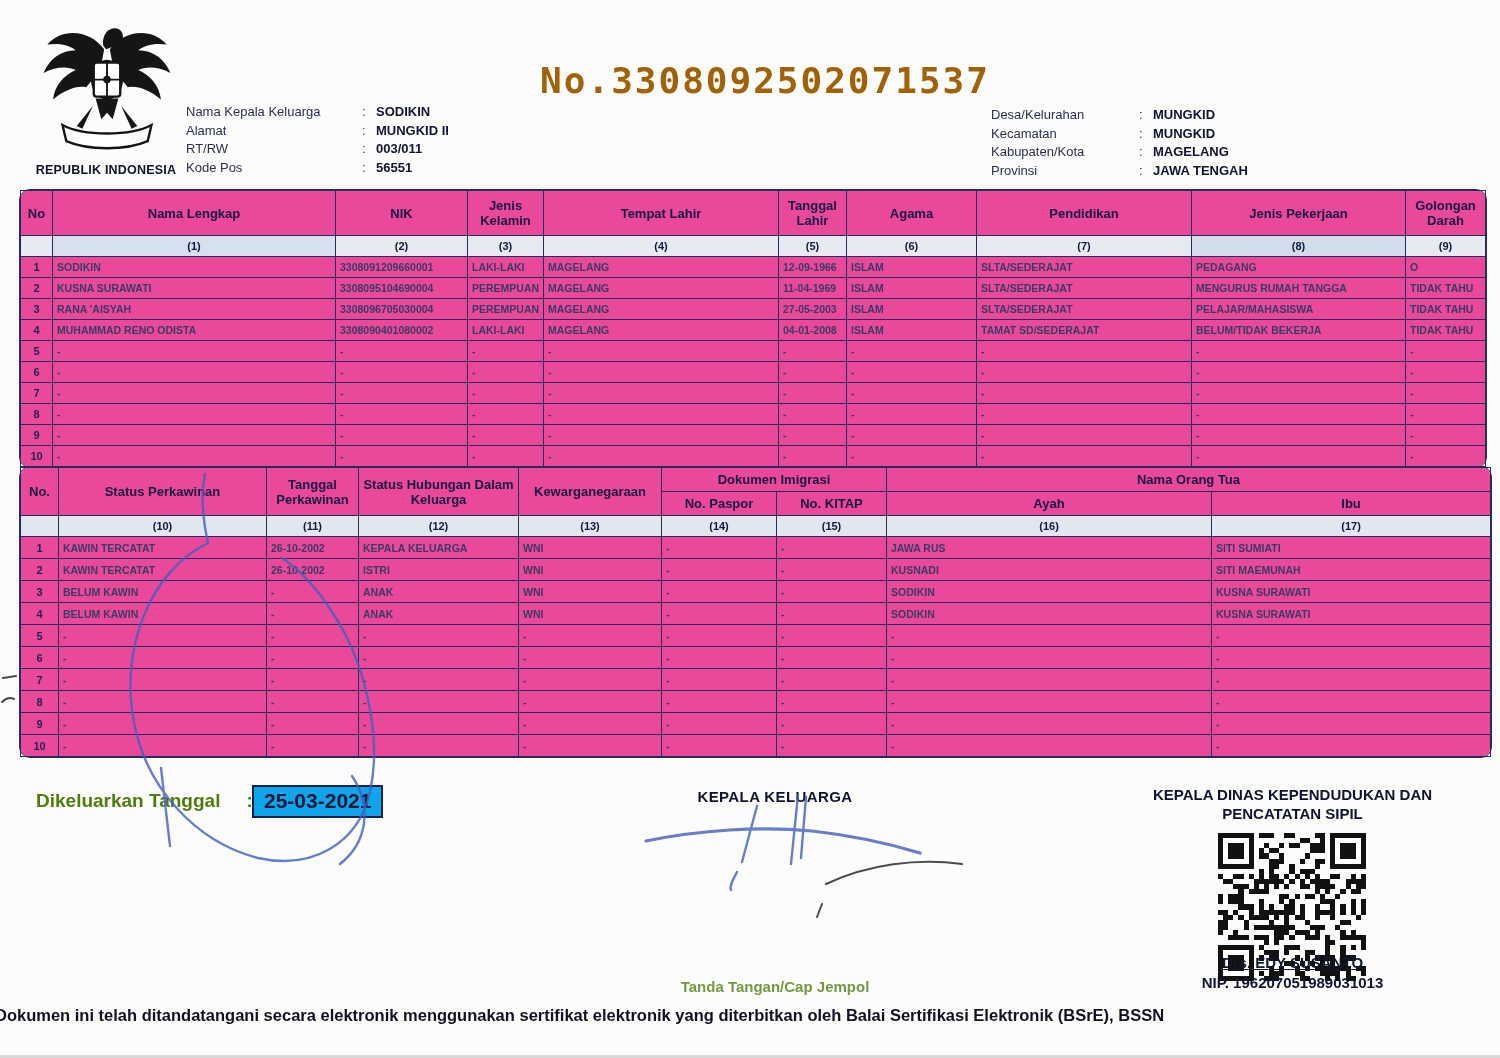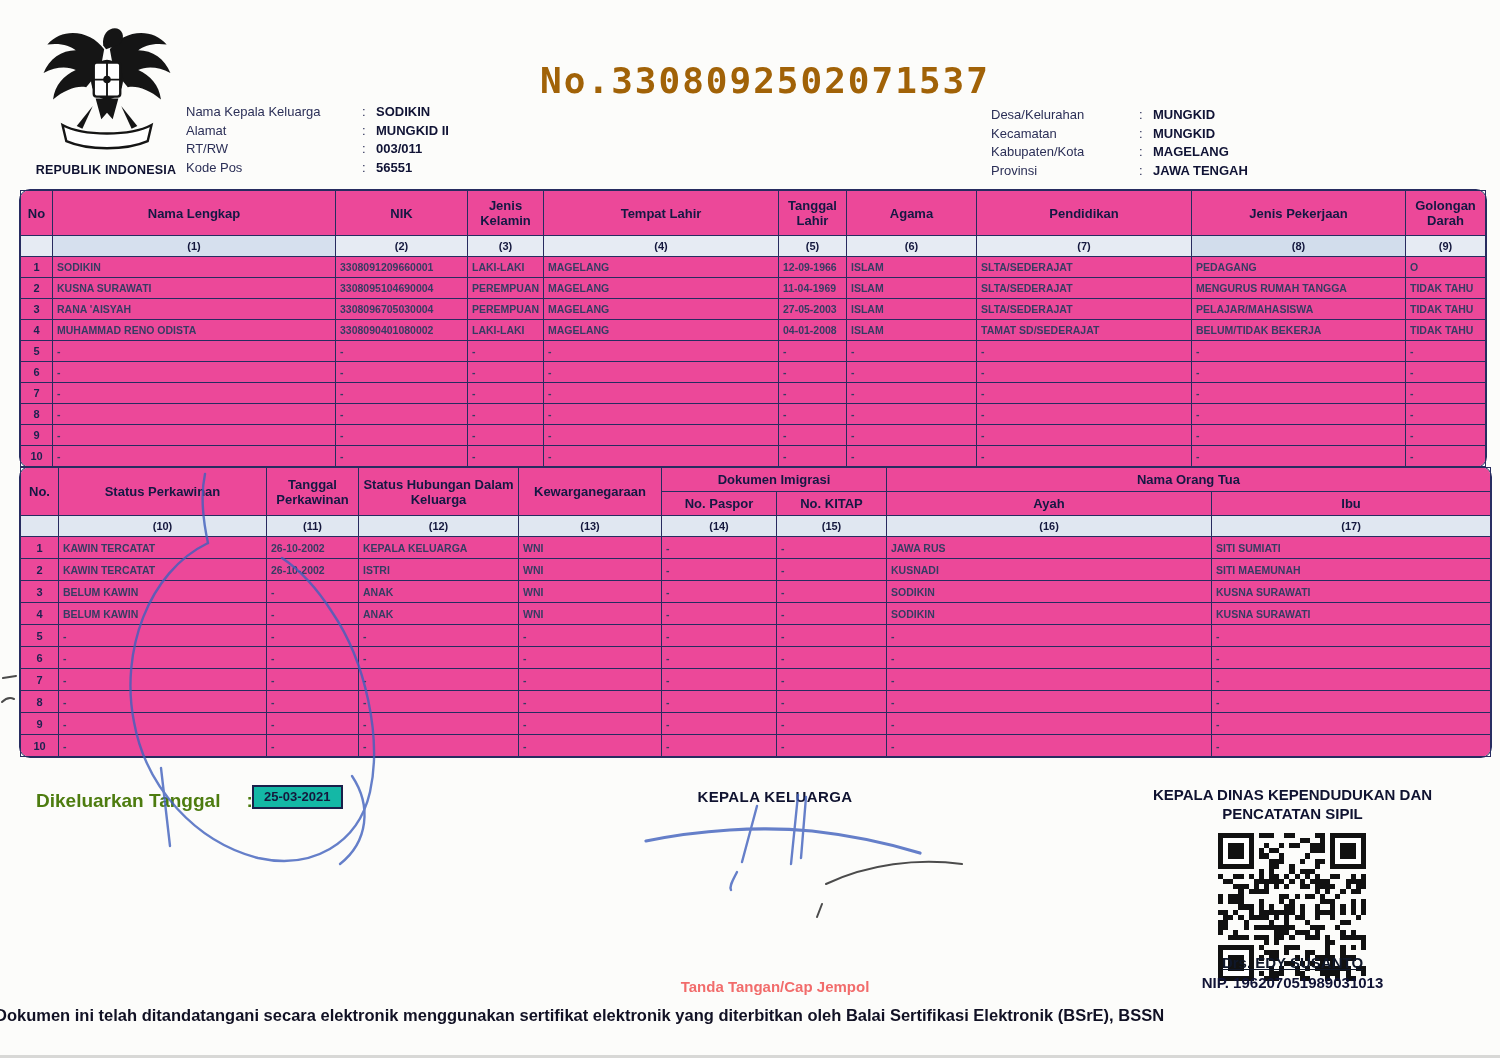--- a/index.html
+++ b/index.html
@@ -41,25 +41,25 @@
   .t2 .nrow th{background:#e0e7f1;}
   tbody td{height:20px;font-size:10.5px;font-weight:bold;color:#363c63;
            padding:0 4px;white-space:nowrap;}
   .t2 tbody td{height:21px;}
   tbody td:first-child{text-align:center;color:#1c2250;font-size:11px;}
 
   
   .issued{position:absolute;left:36px;top:790px;font-weight:bold;font-size:19px;color:#4d7c0f;}
   .issued .fc{padding-left:26px;}
   .issued-box{position:absolute;left:252px;top:785px;border:2.5px solid #1a1f4a;
-              padding:2px 10px 3px;font-weight:bold;font-size:13px;color:#15183c;background:#14b8a6;}
+              padding:2px 10px 3px;font-weight:bold;font-size:21px;color:#15183c;background:#0ea5e9;}
   .head-family-title{position:absolute;left:600px;top:788px;width:350px;text-align:center;
                      font-weight:bold;font-size:15px;letter-spacing:.4px;color:#101330;}
   .thumb-caption{position:absolute;left:600px;top:978px;width:350px;text-align:center;
-                 font-weight:bold;font-size:15px;color:#ef4444;opacity:.78;}
+                 font-weight:bold;font-size:15px;color:#4d7c0f;opacity:.78;}
   .official-block{position:absolute;left:1120px;top:785px;width:345px;text-align:center;
                   font-weight:bold;font-size:15px;line-height:19px;color:#0f1230;}
   .qr{position:absolute;left:1218px;top:833px;width:148px;height:148px;}
   .official-name{position:absolute;left:1120px;top:954px;width:345px;text-align:center;
                  font-weight:bold;font-size:15px;text-decoration:underline;color:#0f172a;}
   .official-nip{position:absolute;left:1120px;top:974px;width:345px;text-align:center;
                 font-weight:bold;font-size:15px;color:#101335;}
   .footer-note{position:absolute;left:-5px;top:1006px;width:1320px;font-weight:bold;
                font-size:16.5px;color:#111124;}
   .pen-overlay{position:absolute;left:0;top:0;width:1500px;height:1058px;

